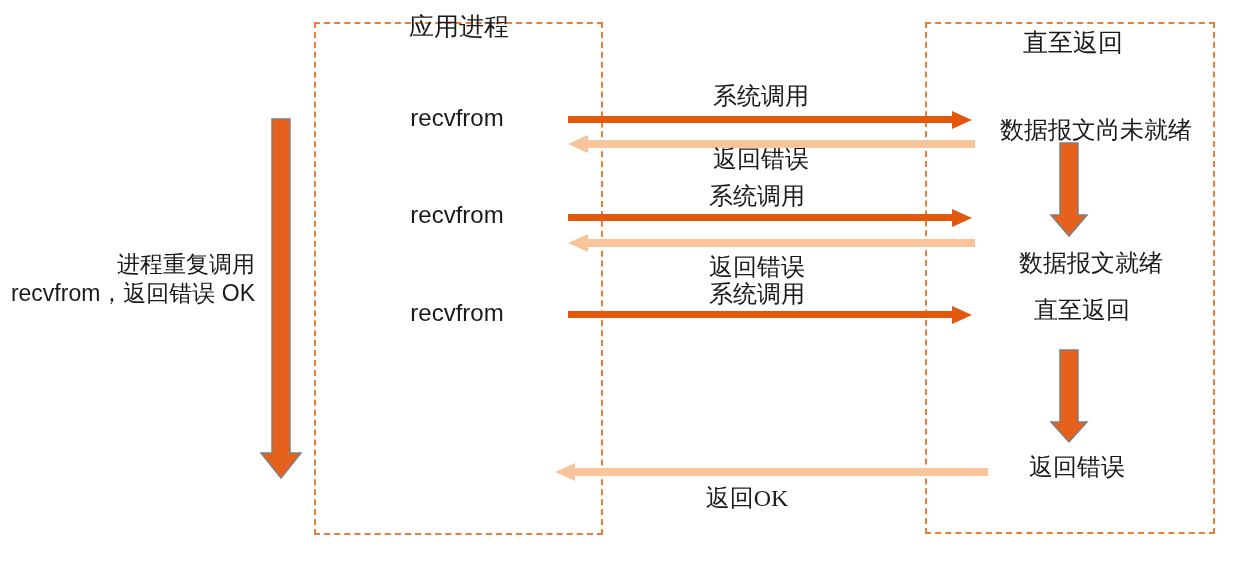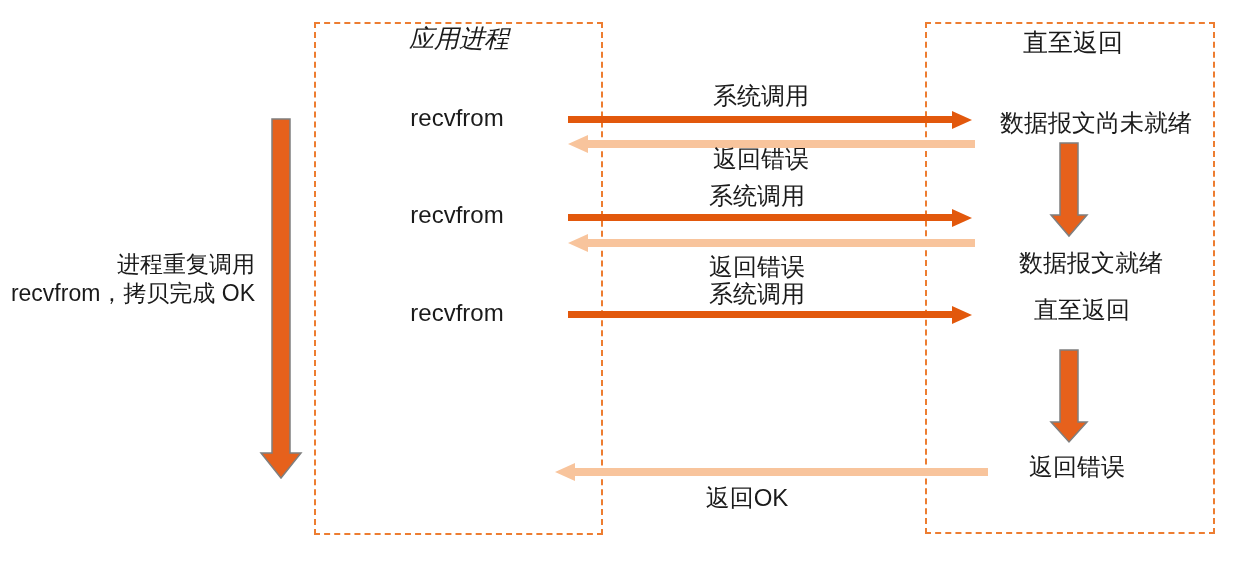--- a/index.html
+++ b/index.html
@@ -86,50 +86,50 @@
   }
 </style>
 </head>
 <body>
 
 <div class="canvas">
 
   <div class="dashed-box box-app"></div>
   <div class="dashed-box box-kernel"></div>
 
-  <div class="lbl title" style="left:459px; top:38px;font-style:italic;">应用进程</div>
+  <div class="lbl title" style="left:459px; top:26px;">应用进程</div>
   <div class="lbl title" style="left:1073px; top:42px;">直至返回</div>
 
   <div class="note">
     <div>进程重复调用</div>
-    <div>recvfrom，拷贝完成 OK</div>
+    <div>recvfrom，返回错误 OK</div>
   </div>
 
   <div class="lbl" style="left:457px; top:118px;">recvfrom</div>
   <div class="lbl" style="left:457px; top:215px;">recvfrom</div>
   <div class="lbl" style="left:457px; top:313px;">recvfrom</div>
 
-  <div class="lbl" style="left:1096px; top:123px;">数据报文尚未就绪</div>
+  <div class="lbl" style="left:1096px; top:130px;">数据报文尚未就绪</div>
   <div class="lbl" style="left:1091px; top:263px;">数据报文就绪</div>
   <div class="lbl" style="left:1082px; top:310px;">直至返回</div>
   <div class="lbl" style="left:1077px; top:467px;">返回错误</div>
 
   <div class="h-line h-dark" style="left:568px; top:116px; width:384px;"></div>
   <div class="h-line h-light" style="left:588px; top:140px; width:387px;"></div>
   <div class="h-line h-dark" style="left:568px; top:214px; width:384px;"></div>
   <div class="h-line h-light" style="left:588px; top:239px; width:387px;"></div>
   <div class="h-line h-dark" style="left:568px; top:311px; width:384px;"></div>
   <div class="h-line h-light" style="left:575px; top:468px; width:413px;"></div>
 
   <div class="lbl" style="left:761px; top:96px;">系统调用</div>
   <div class="lbl" style="left:761px; top:159px;">返回错误</div>
   <div class="lbl" style="left:757px; top:196px;">系统调用</div>
   <div class="lbl" style="left:757px; top:267px;">返回错误</div>
   <div class="lbl" style="left:757px; top:294px;">系统调用</div>
-  <div class="lbl" style="left:747px; top:498px;">返回OK</div>
+  <div class="lbl" style="left:747px; top:498px;font-family:Liberation Serif, serif;">返回OK</div>
 
   <svg class="block-layer" width="1237" height="561" viewBox="0 0 1237 561">
     <polygon points="272,119 290,119 290,453 301,453 281,478 261,453 272,453"></polygon>
     <polygon points="1060,143 1078,143 1078,215 1087,215 1069,236 1051,215 1060,215"></polygon>
     <polygon points="1060,350 1078,350 1078,422 1087,422 1069,442 1051,422 1060,422"></polygon>
   </svg>
 
 </div>
 
 </body></html>

